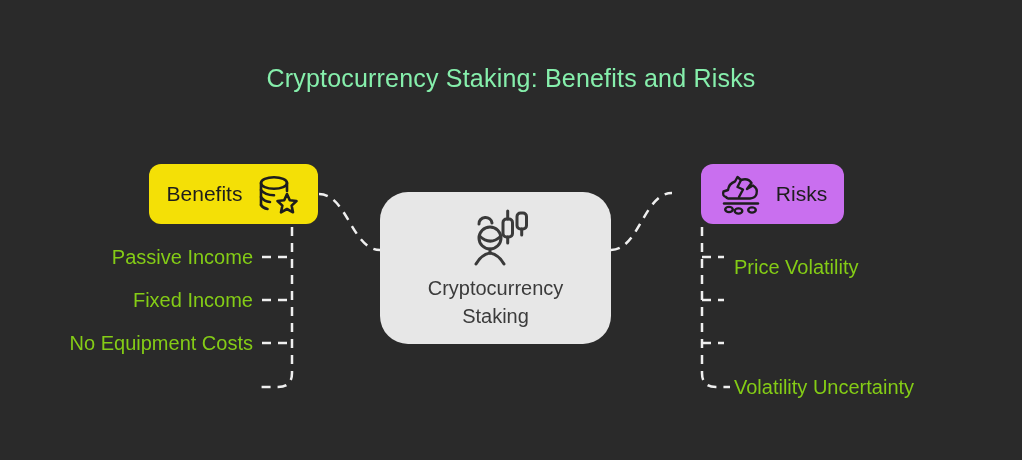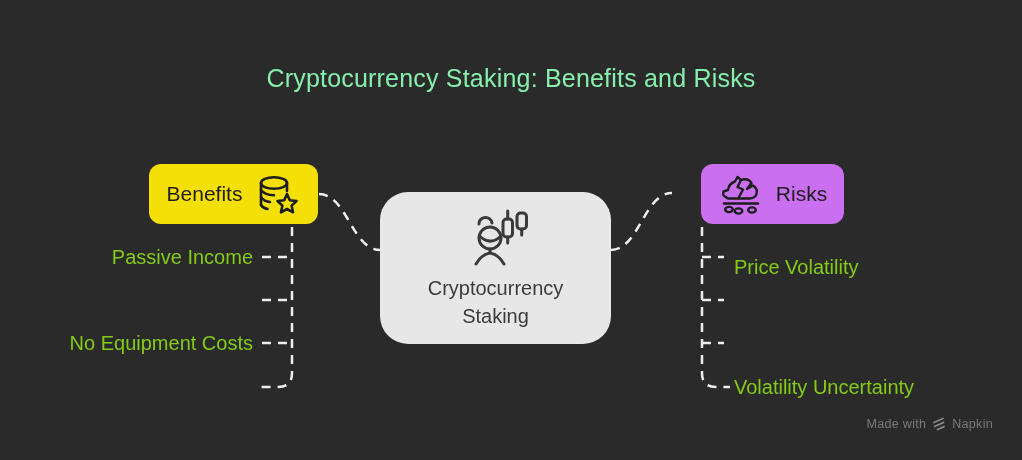--- a/index.html
+++ b/index.html
@@ -98,30 +98,20 @@
         <rect x="40" y="13" width="9.5" height="18" rx="3.5"></rect>
         <path d="M44.7,5 V13 M44.7,31 V37"></path>
         <rect x="54" y="7" width="9.5" height="16" rx="3.5"></rect>
         <path d="M58.7,23 V29"></path>
       </g>
     </svg>
     <div class="center-label">Cryptocurrency Staking</div>
   </div>
 
   <div class="item item-left" style="right:769px;top:244px">Passive Income</div>
+  <div class="item item-left" style="right:769px;top:287px">Fixed Income</div>
   <div class="item item-left" style="right:769px;top:330px">No Equipment Costs</div>
 
   <div class="item" style="left:734px;top:254px">Price Volatility</div>
   <div class="item" style="left:734px;top:374px">Volatility Uncertainty</div>
 
-  <div class="footer">
-    <span>Made with</span>
-    <svg width="14" height="15" viewBox="0 0 14 15">
-      <g fill="none" stroke="#8A8A8A" stroke-width="1.7" stroke-linecap="round">
-        <path d="M2,6.5 L11,2.5"></path>
-        <path d="M2.5,10.5 L11.5,6.5"></path>
-        <path d="M5.5,13.5 L12,10.6"></path>
-      </g>
-    </svg>
-    <span>Napkin</span>
-  </div>
 
 </div>
 
 </body></html>

